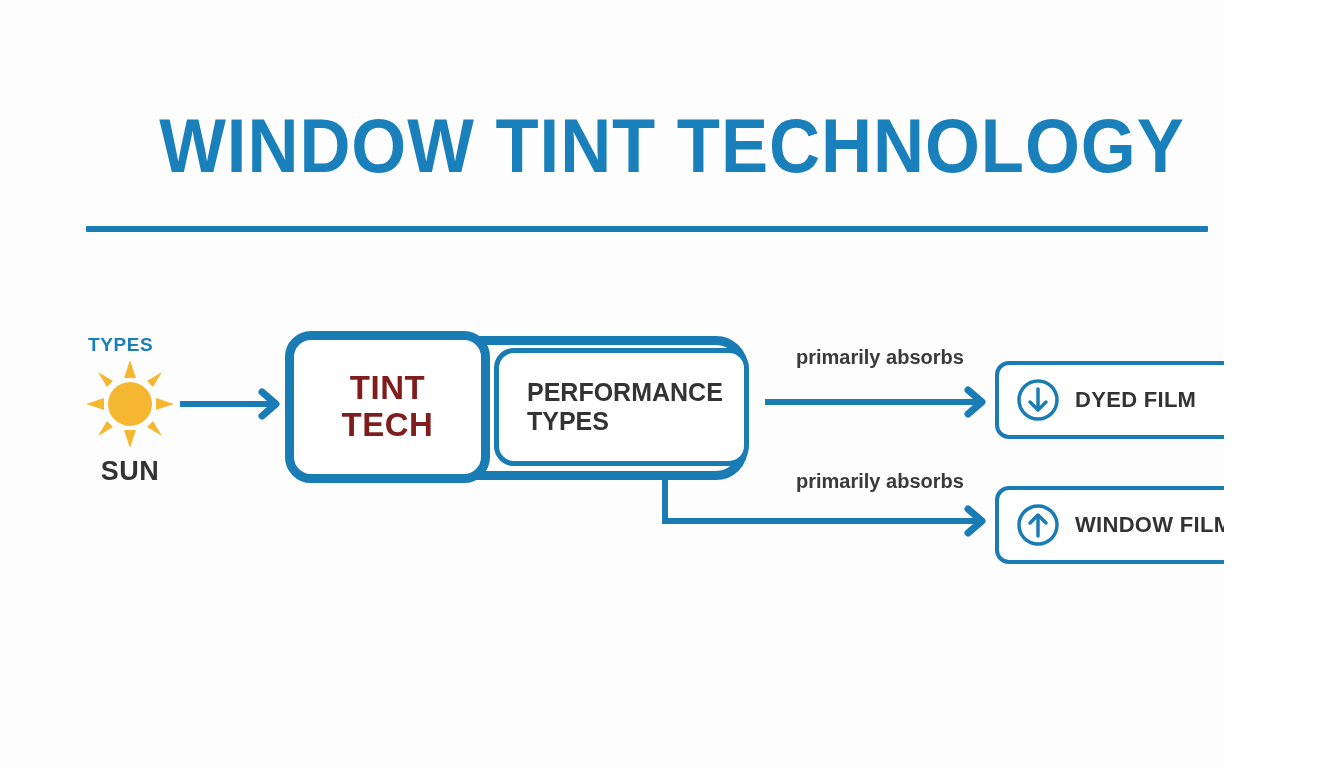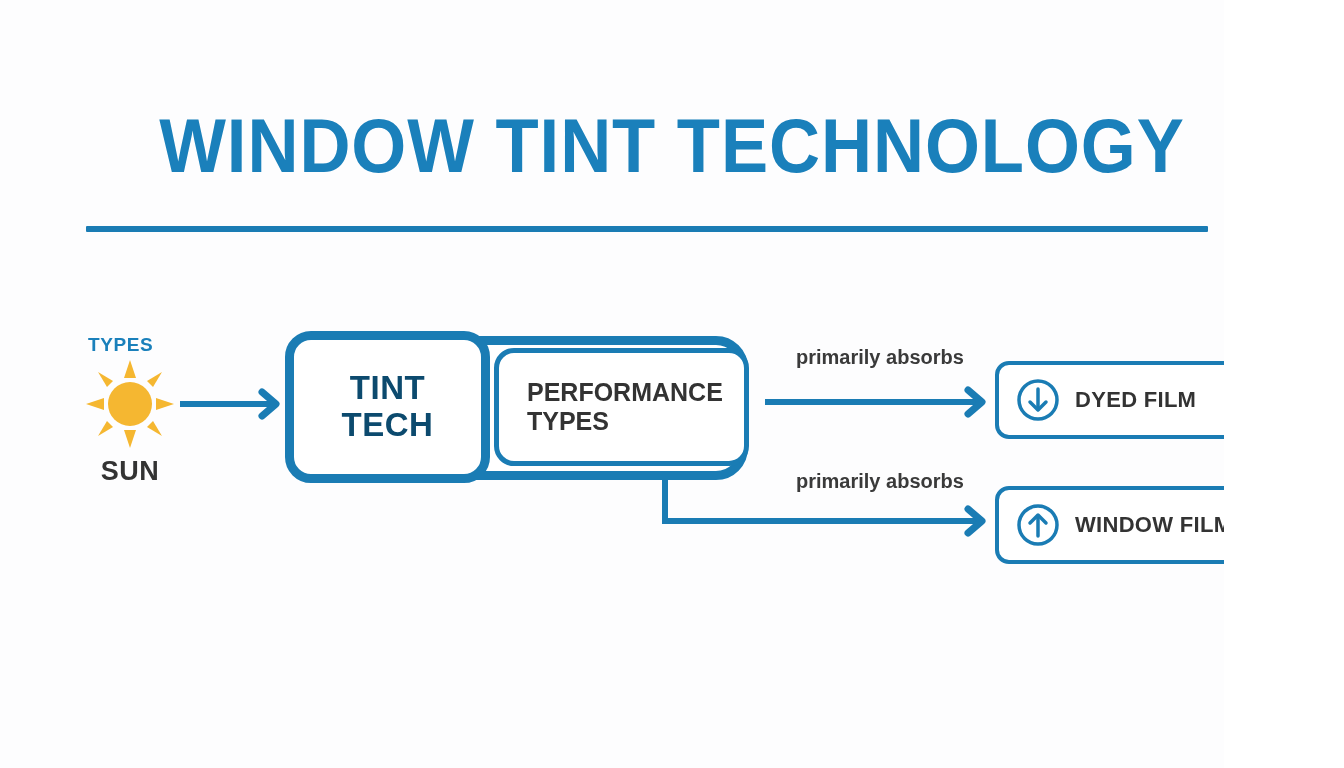--- a/index.html
+++ b/index.html
@@ -108,21 +108,21 @@
     background: #ffffff;
     display: flex;
     align-items: center;
     justify-content: center;
   }
   #tint-tech-label {
     font-size: 33px;
     font-weight: bold;
     line-height: 1.12;
     text-align: center;
-    color: #0c4a6e;
+    color: #7f1d1d;
     letter-spacing: 0.5px;
     white-space: pre-line;
   }
   #perf-types-box {
     position: absolute;
     left: 494px;
     top: 348px;
     width: 255px;
     height: 118px;
     border: 5px solid #1a7cb4;

